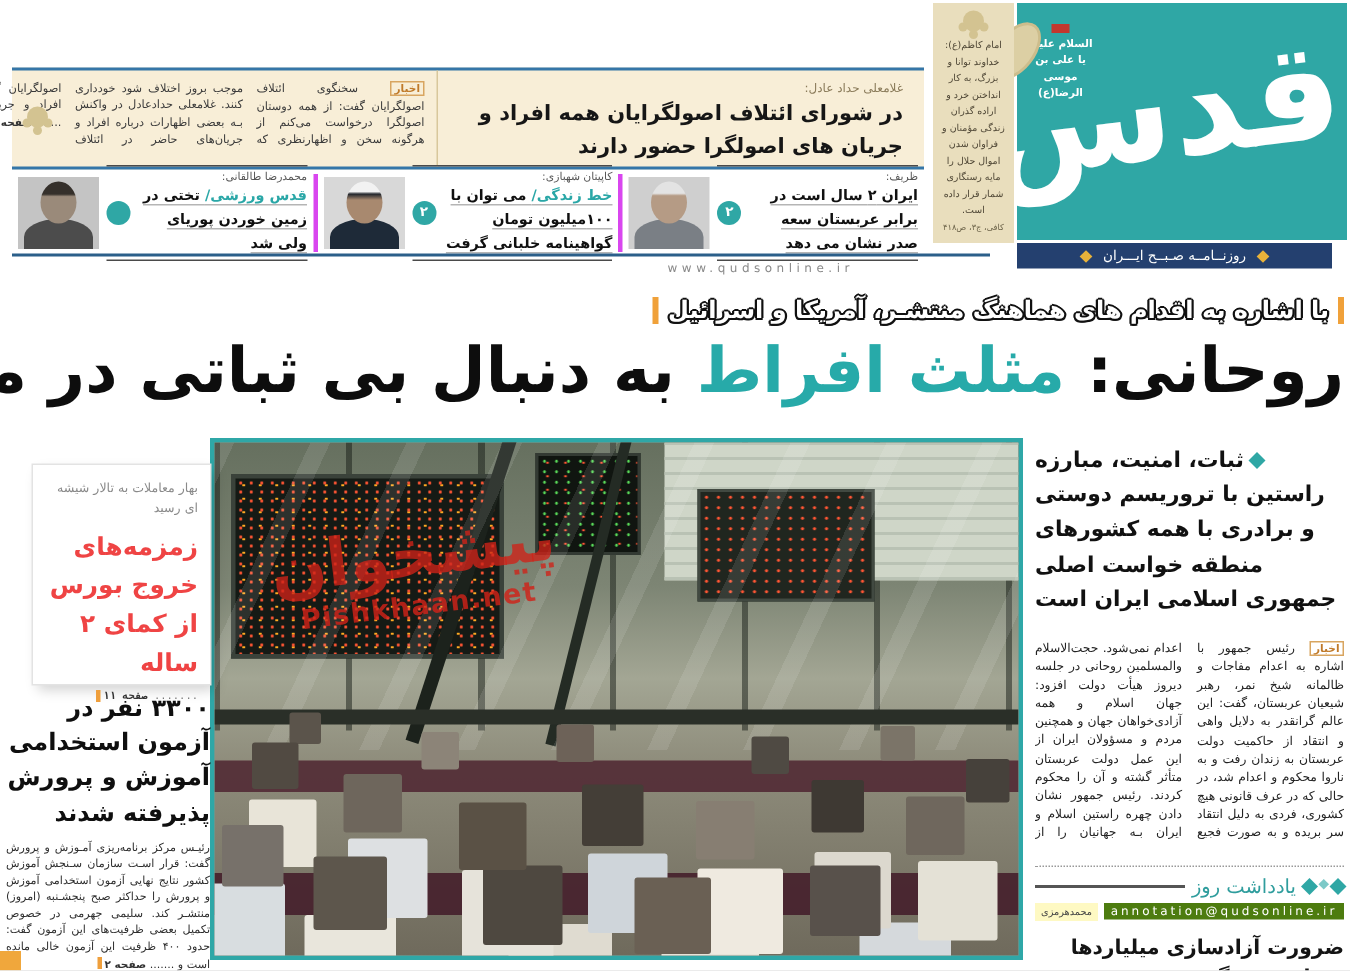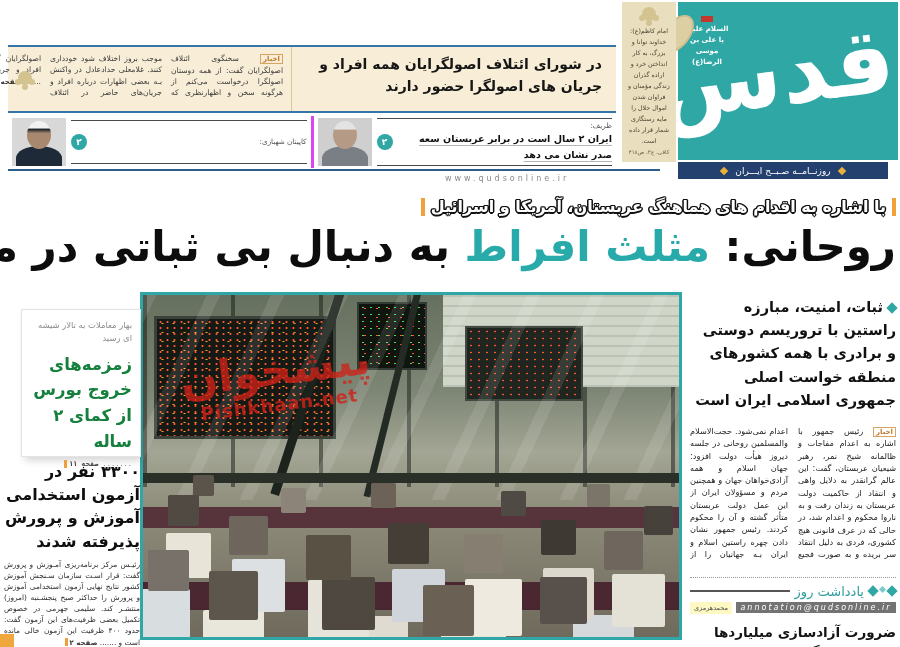--- a/index.html
+++ b/index.html
@@ -124,42 +124,42 @@
                480px 255px 0 19px #6f675d,25px 275px 0 20px #77716a,90px 300px 0 24px #5d564c,
                205px 308px 0 26px #4e4840,305px 315px 0 25px #6a6054,420px 305px 0 23px #58514b,
                150px 205px 0 12px #8c8478,370px 208px 0 12px #4f4a43,455px 200px 0 11px #7b7468,
                515px 225px 0 14px #46413b,60px 190px 0 10px #5b544b,240px 200px 0 12px #6d6258; }
   .wm { position:absolute; left:7%; top:15%; transform:rotate(-7deg); text-align:center; }
   .wm-fa { font-size:44px; font-weight:bold; color:rgba(208,34,24,.78); line-height:1.1; }
   .wm-en { font-size:18px; font-weight:bold; color:rgba(208,34,24,.82); letter-spacing:1px; }
 
   
   .right-col { position:absolute; left:690px; top:296px; width:206px; }
-  .subhead { font-size:14.5px; font-weight:bold; color:#111; line-height:1.6; text-align:right; }
+  .subhead { font-size:14.5px; font-weight:bold; color:#111; line-height:1.6; text-align:left; }
   .dia { display:inline-block; width:8px; height:8px; background:#2fa7a5; transform:rotate(45deg); margin-left:5px; }
   .main-body { margin-top:13px; font-size:8.2px; color:#232323; line-height:1.5; text-align:justify;
                columns:2; column-gap:10px; height:142px; overflow:hidden; }
   .note { margin-top:10px; border-top:1px dotted #999; padding-top:6px; }
   .note-head-row { display:flex; align-items:center; gap:5px; }
   .note-icon { display:flex; gap:3px; }
   .nd { display:inline-block; width:8px; height:8px; background:#2fa7a5; transform:rotate(45deg); }
   .nd.s { width:5px; height:5px; background:#7cc9c8; }
   .note-title { font-size:13px; font-weight:normal; color:#2f9d9d; letter-spacing:1px; }
   .note-rule { flex:1; border-bottom:2px solid #555; }
   .note-meta { display:flex; align-items:center; gap:4px; margin-top:3px; }
-  .note-email { flex:1; background:#737373; color:#ffffff; font-size:8px; letter-spacing:2px;
-                text-align:center; padding:1px 0; direction:ltr;font-style:italic; }
+  .note-email { flex:1; background:#4d7c0f; color:#ffffff; font-size:8px; letter-spacing:2px;
+                text-align:center; padding:1px 0; direction:ltr; }
   .note-author { background:#fef9c3; color:#444; font-size:6.5px; padding:2px 4px; }
   .note-headline { margin-top:8px; font-size:13.5px; font-weight:bold; color:#141414; line-height:1.5; text-align:right; }
 
   
   .bourse-card { position:absolute; left:22px; top:310px; width:118px; height:146px; background:#ffffff;
                  box-shadow:0 0 0 1px #e3e3e3, 3px 4px 8px rgba(0,0,0,.18); padding:9px 8px; text-align:right; }
   .bourse-kicker { font-size:8.4px; color:#8a8a8a; line-height:1.6; }
-  .bourse-headline { margin-top:6px; font-size:16.5px; font-weight:bold; color:#15803d; line-height:1.55; }
+  .bourse-headline { margin-top:6px; font-size:16.5px; font-weight:bold; color:#ef4444; line-height:1.55; }
   .bourse-ref { margin-top:6px; font-size:7px; color:#444;font-family:Liberation Mono, monospace; }
   .employ { position:absolute; left:4px; top:460px; width:136px; text-align:right; }
   .employ-headline { font-size:16px; font-weight:bold; color:#0f0f0f; line-height:1.45; }
   .employ-body { margin-top:6px; font-size:7.4px; color:#2e2e2e; line-height:1.5; text-align:justify; }
   .dots { color:#777; }
   .corner { position:absolute; left:0; top:634px; width:14px; height:13px; background:#f0a73c; }
 </style>
 </head>
 <body>
 
@@ -179,20 +179,21 @@
     <span class="gold-diamond"></span>
   </div>
   <div class="quote-col">
     <div class="flower"></div>
     <div class="quote-text">امام کاظم(ع): خداوند توانا و بزرگ، به کار انداختن خرد و اراده گذران زندگی مؤمنان و فراوان شدن اموال حلال را مایه رستگاری شمار قرار داده است.</div>
     <div class="quote-src">کافی، ج۳، ص۴۱۸</div>
   </div>
 
   <div class="brief">
     <div class="brief-main">
+      <div class="brief-kicker">غلامعلی حداد عادل:</div>
       <div class="brief-headline">در شورای ائتلاف اصولگرایان همه افراد و جریان های اصولگرا حضور دارند</div>
     </div>
     <div class="brief-body">
       <span class="tag">اخبار</span>
       <span>سخنگوی ائتلاف اصولگرایان گفت: از همه دوستان اصولگرا درخواست می‌کنم از هرگونه سخن و اظهارنظری که موجب بروز اختلاف شود خودداری کنند. غلامعلی حدادعادل در واکنش بـه بعضی اظهارات درباره افراد و جریان‌های حاضر در ائتلاف اصولگرایان گفت: در ائتلاف همه افراد و جریان‌ها حضور دارند و .......</span>
       <span class="pref-page">صفحه ۵</span>
     </div>
     <div class="brief-orn">
       <div class="flower"></div>
     </div>
@@ -209,37 +210,51 @@
       </div>
       <div class="t-photo photo-zarif">
         <div class="torso"></div>
         <div class="head"></div>
       </div>
     </div>
     <div class="teaser">
       <div class="t-mid">
         <div class="t-textcol">
           <div class="t-kicker">کاپیتان شهبازی:</div>
+          <div class="t-title"><span class="t-tag">خط زندگی/</span><span> می توان با ۱۰۰میلیون تومان گواهینامه خلبانی گرفت</span></div>
         </div>
         <div class="t-badge">۲</div>
       </div>
       <div class="t-photo photo-pilot">
         <div class="torso"></div>
         <div class="head"></div>
       </div>
     </div>
+    <div class="teaser">
+      <div class="t-mid">
+        <div class="t-textcol">
+          <div class="t-kicker">محمدرضا طالقانی:</div>
+          <div class="t-title"><span class="t-tag">قدس ورزشی/</span><span> تختی در زمین خوردن پوریای ولی شد</span></div>
+        </div>
+        <div class="t-badge"></div>
+      </div>
+      <div class="t-photo photo-takhti">
+        <div class="torso"></div>
+        <div class="head"></div>
+      </div>
+    </div>
   </div>
 
   <div class="info-bar">
     <span class="info-site">www.qudsonline.ir</span>
   </div>
 
   <div class="kicker-row">
     <span class="kbar"></span>
-    <span class="ktext">با اشاره به اقدام های هماهنگ عربستان، آمریکا و اسرائیل</span>
+    <span class="ktext">با اشاره به اقدام های هماهنگ منتشـر، آمریکا و اسرائیل</span>
     <span class="kbar"></span>
   </div>
   <h1 class="headline"><span>روحانی: </span><span class="hl">مثلث افراط</span><span> به دنبال بی ثباتی در منطقه است</span></h1>
 
   <div class="photo">
     <div class="ph-bg"></div>
     <div class="ph-glass"></div>
     <div class="ph-ceiling"></div>
     <div class="ph-board-left"></div>
     <div class="ph-board-mid"></div>

